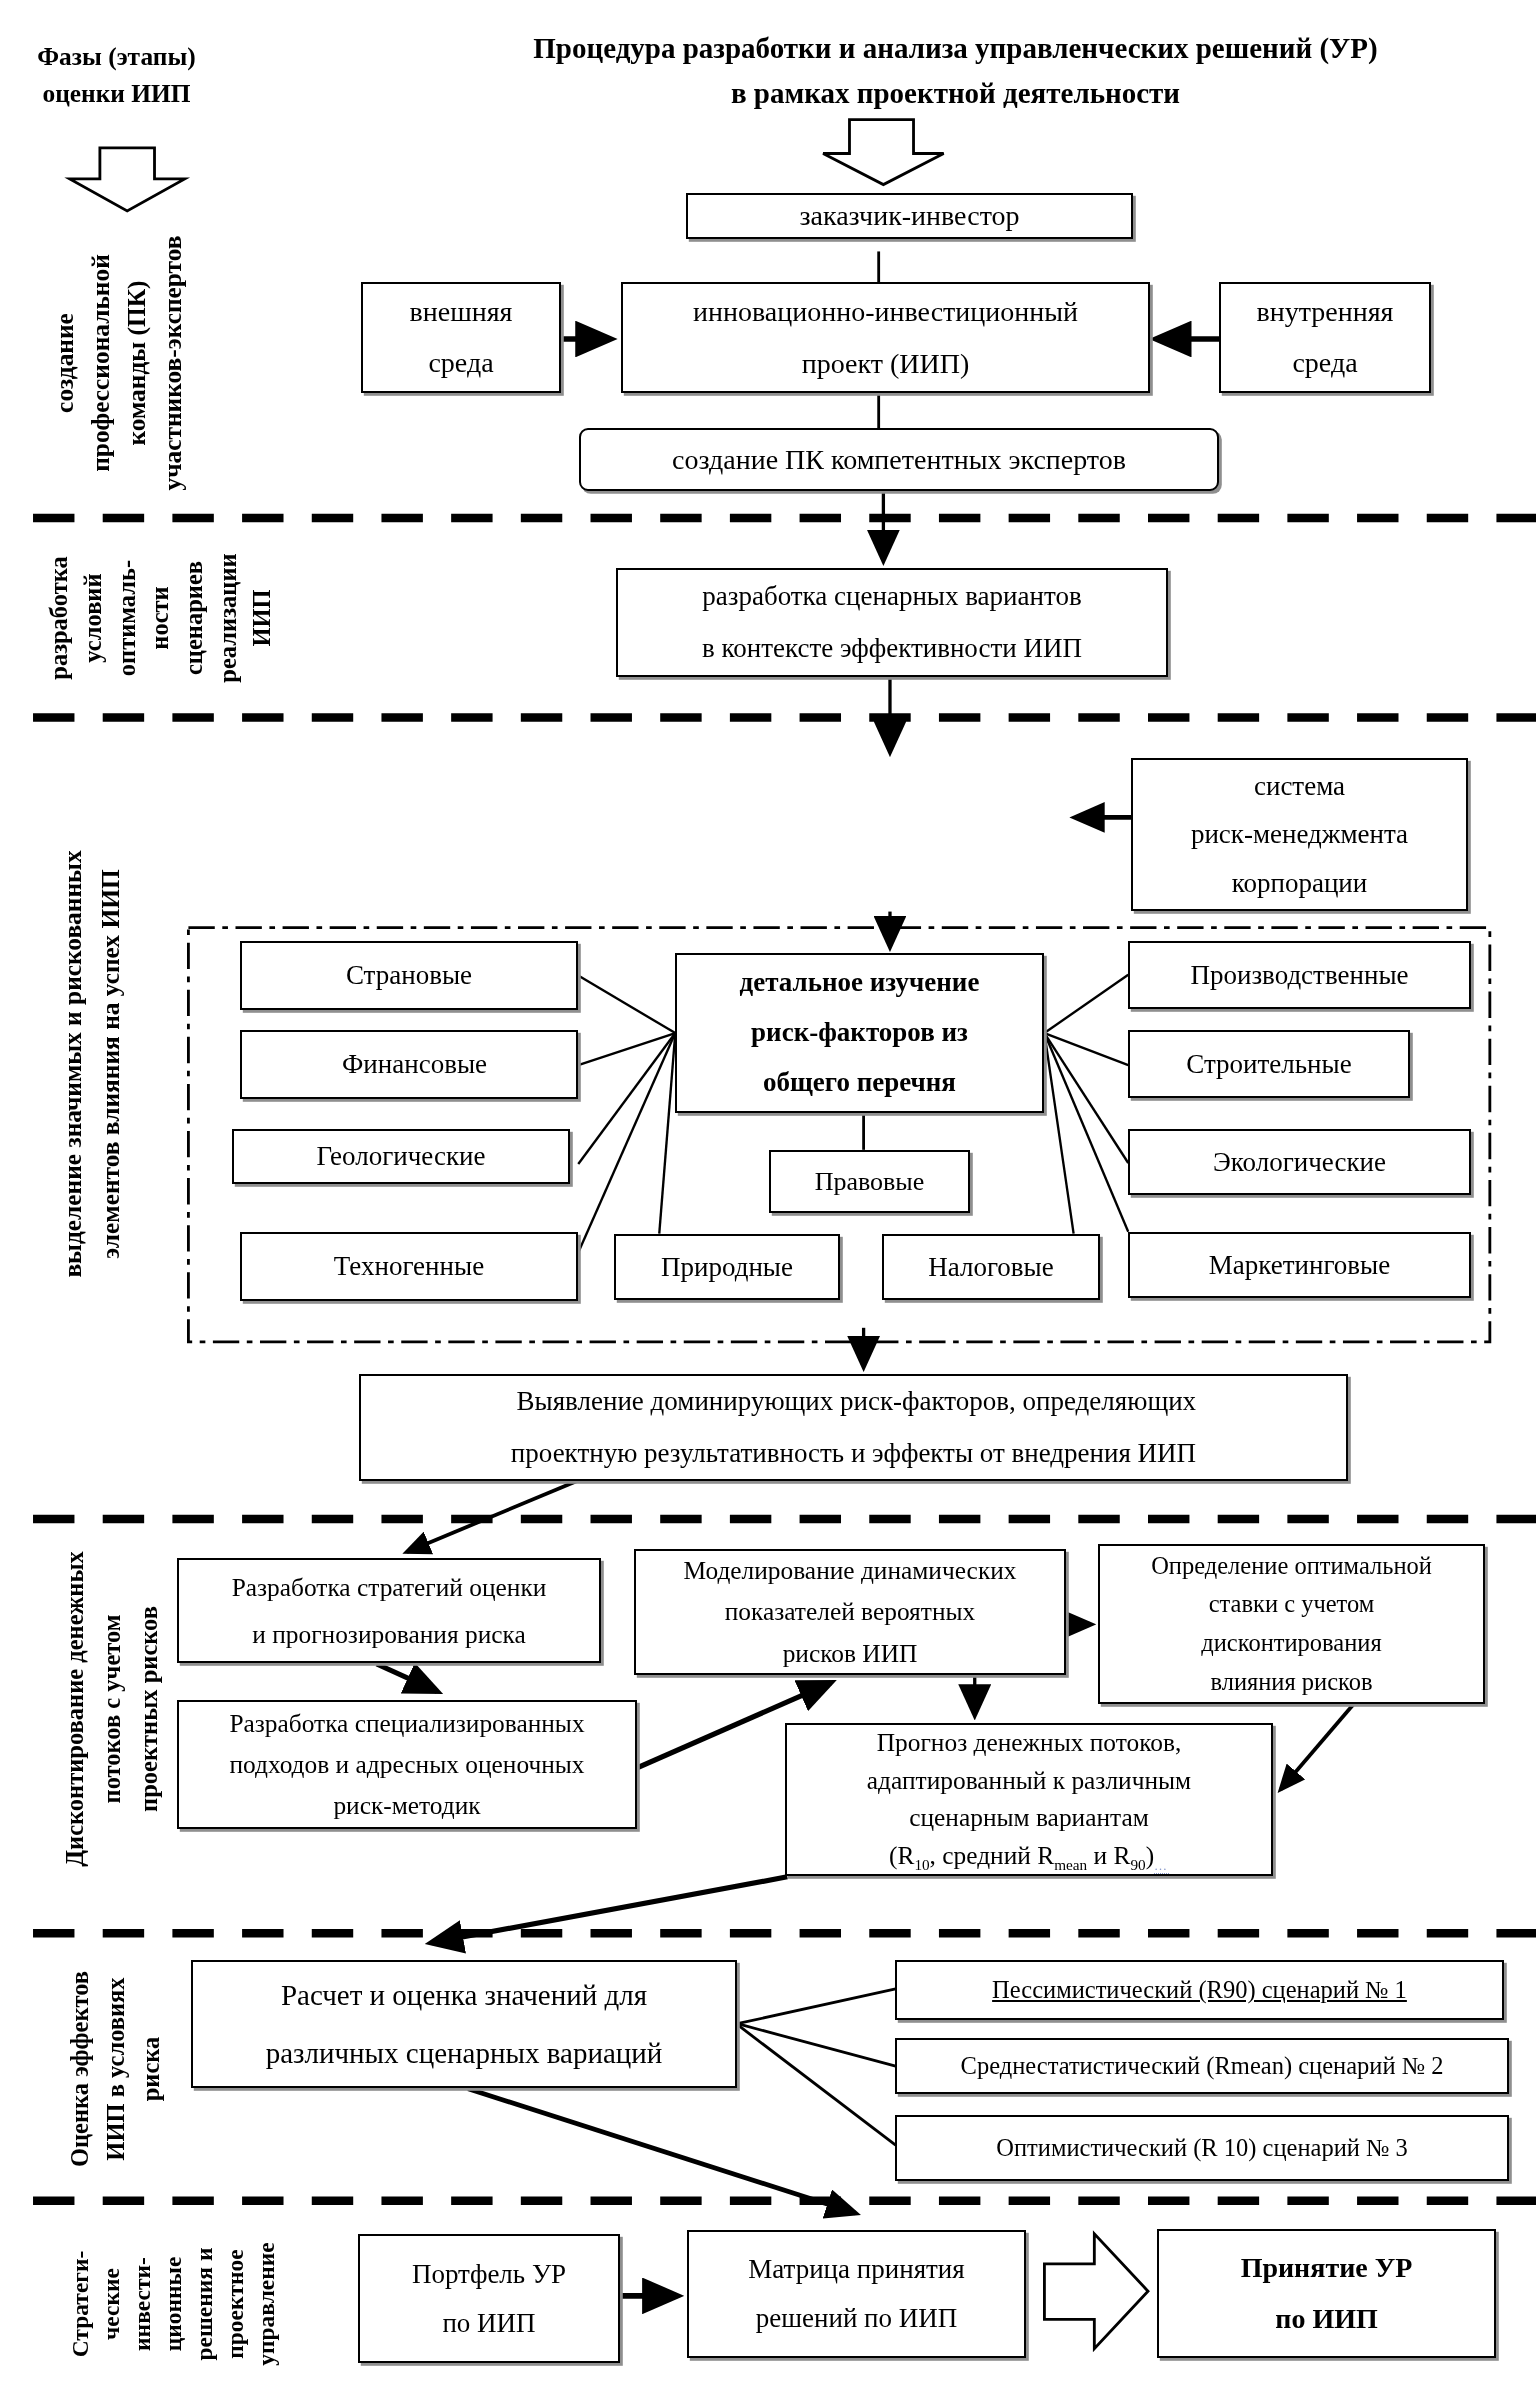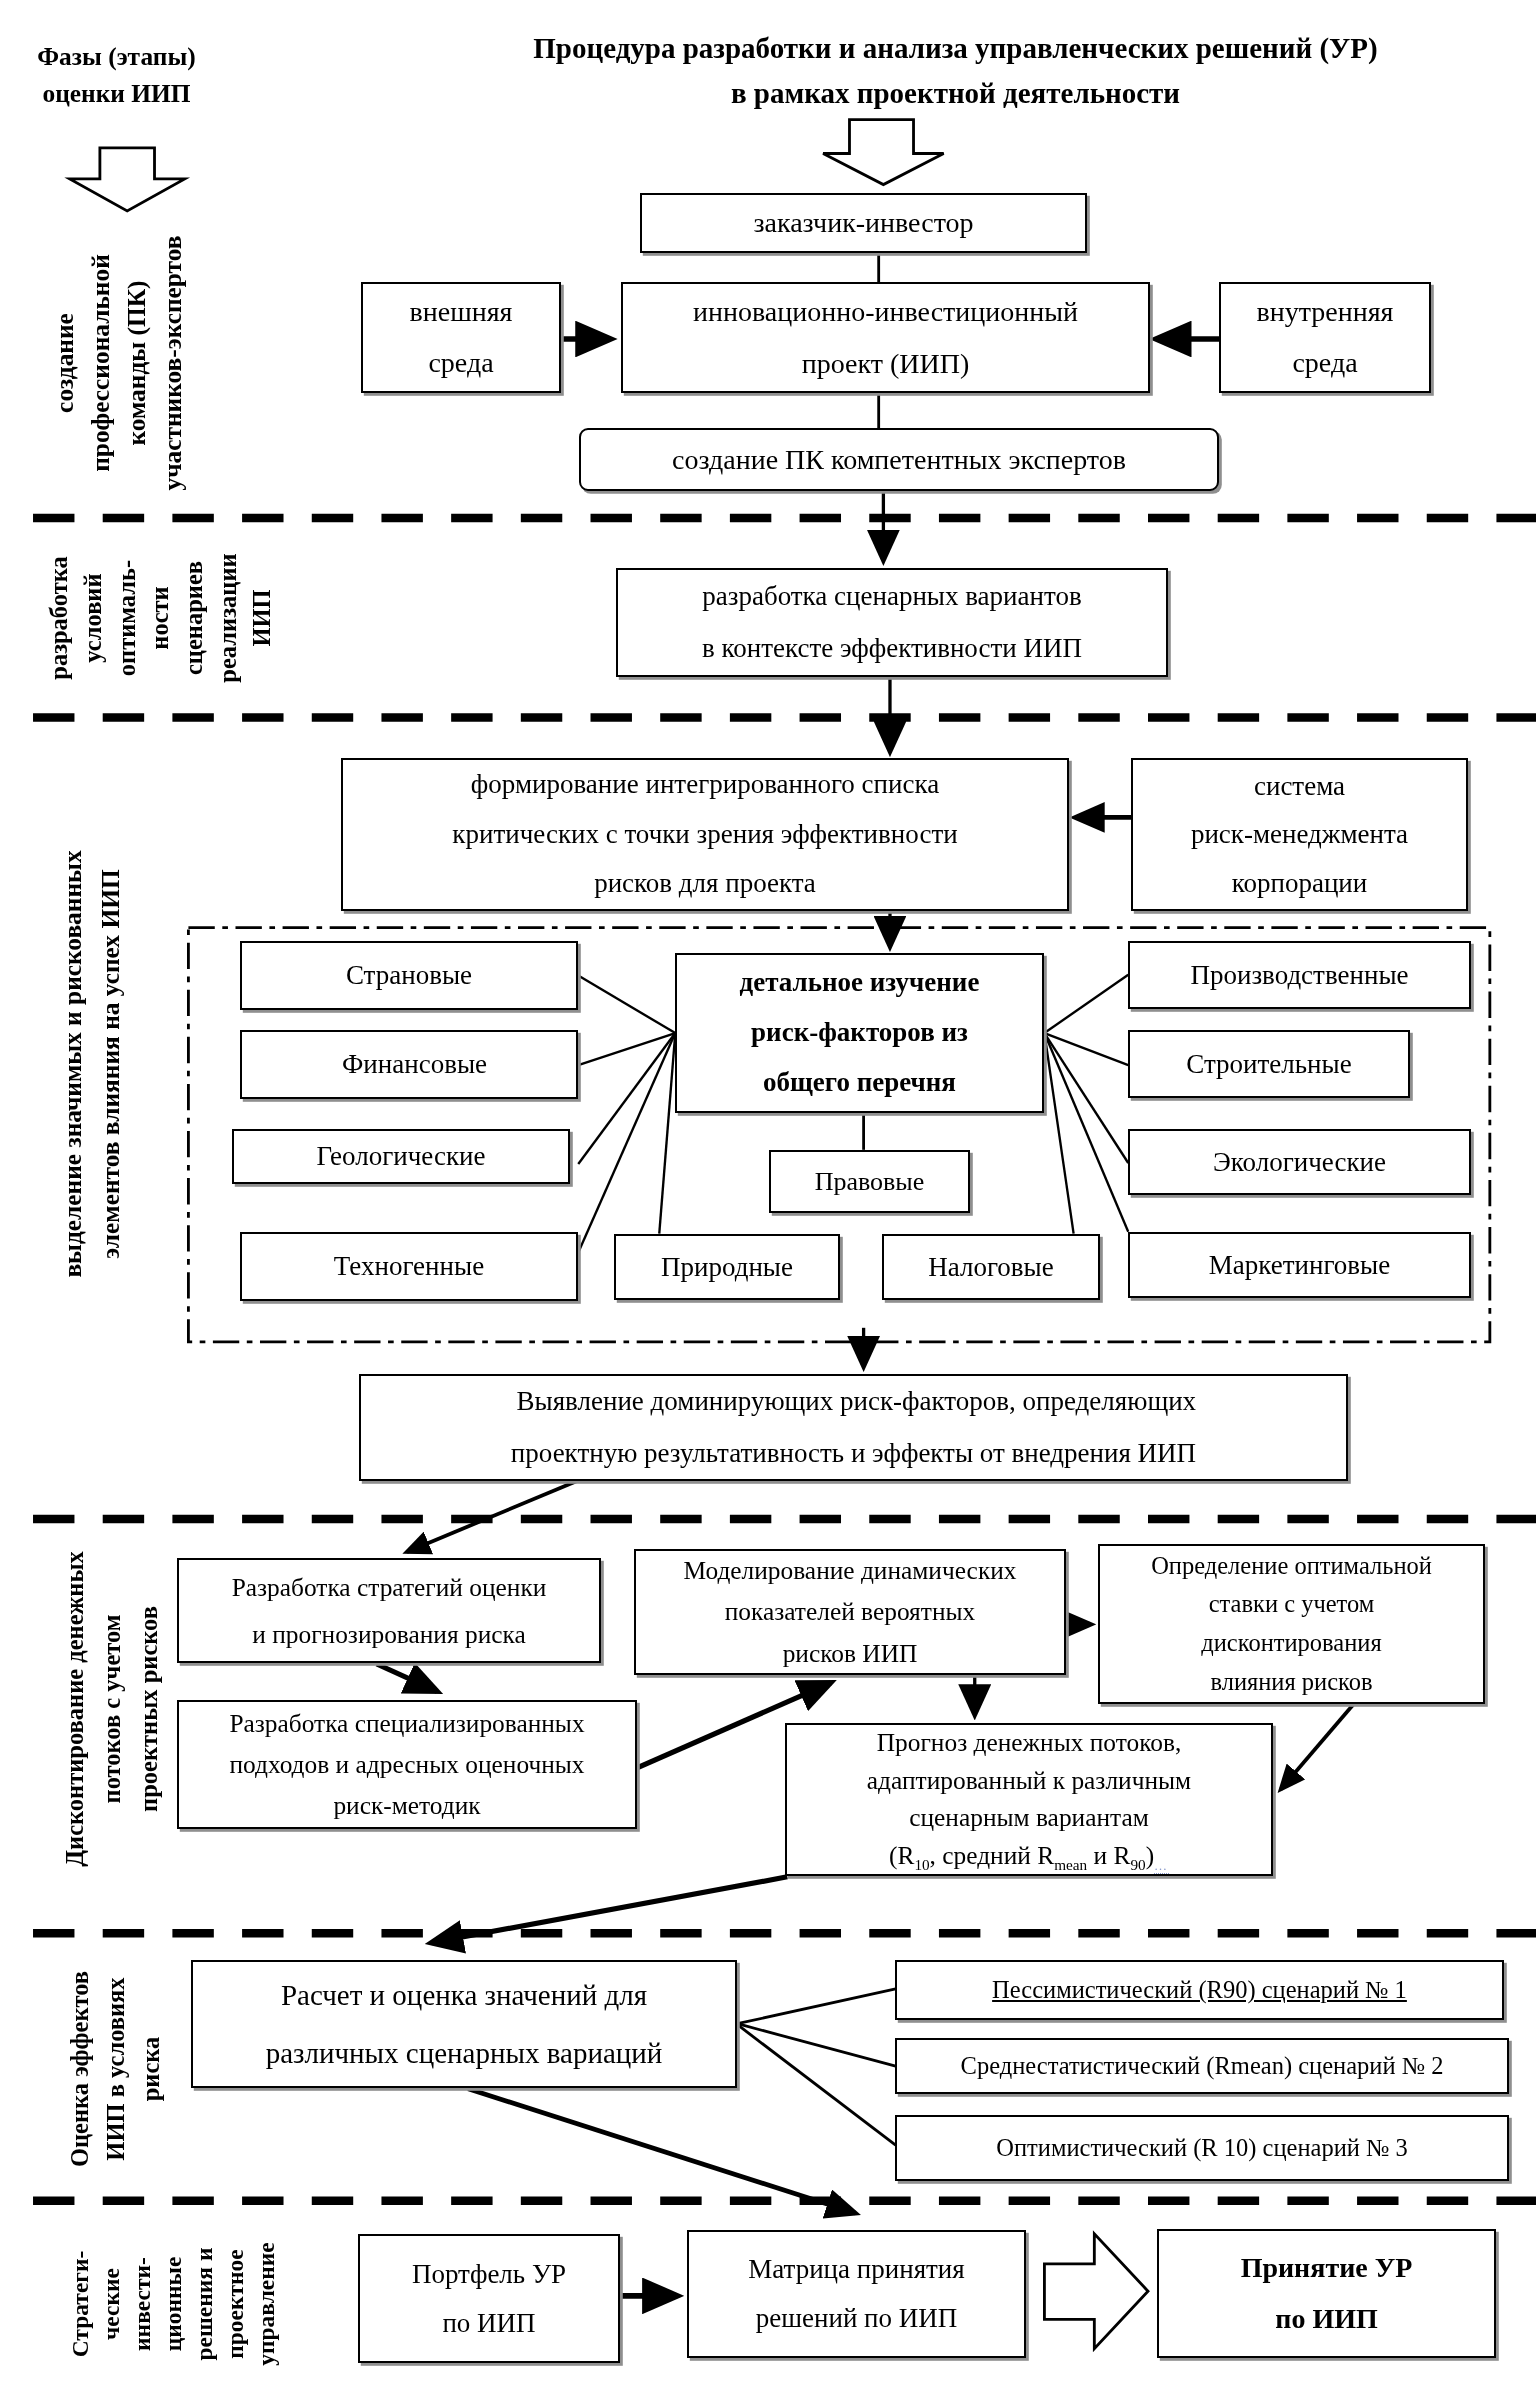--- a/index.html
+++ b/index.html
@@ -122,35 +122,32 @@
 ИИП в условиях
 риска</div>
   <div class="vlabel" style="left:174px;top:2304px;width:207px;font-size:23.5px;line-height:1.32;">Стратеги-
 ческие
 инвести-
 ционные
 решения и
 проектное
 управление</div>
 
-  <div class="box" style="left:640px;top:193px;width:447px;height:60px;font-size:28px;">заказчик-инвестор</div>
+  <div class="box" style="left:686px;top:193px;width:447px;height:46px;font-size:28px;">заказчик-инвестор</div>
   <div class="box" style="left:361px;top:282px;width:200px;height:111px;font-size:28px;line-height:1.8;">внешняя
 среда</div>
   <div class="box" style="left:621px;top:282px;width:529px;height:111px;font-size:28px;line-height:1.85;">инновационно-инвестиционный
 проект (ИИП)</div>
   <div class="box" style="left:1219px;top:282px;width:212px;height:111px;font-size:28px;line-height:1.8;">внутренняя
 среда</div>
   <div class="box rounded" style="left:579px;top:428px;width:640px;height:63px;font-size:28px;">создание ПК компетентных экспертов</div>
 
   <div class="box" style="left:616px;top:568px;width:552px;height:109px;font-size:27px;line-height:1.9;">разработка сценарных вариантов
 в контексте эффективности ИИП</div>
 
-  <div class="box" style="left:341px;top:758px;width:728px;height:153px;font-size:27px;line-height:1.85;">формирование интегрированного списка
-критических с точки зрения эффективности
-рисков для проекта</div>
   <div class="box" style="left:1131px;top:758px;width:337px;height:153px;font-size:27px;line-height:1.8;">система
 риск-менеджмента
 корпорации</div>
 
   <div class="box bold" style="left:675px;top:953px;width:369px;height:160px;font-size:27px;line-height:1.85;">детальное изучение
 риск-факторов из
 общего перечня</div>
 
   <div class="box" style="left:240px;top:941px;width:338px;height:69px;font-size:27px;">Страновые</div>
   <div class="box" style="left:240px;top:1030px;width:338px;height:69px;font-size:27px;padding-left:11px;">Финансовые</div>

